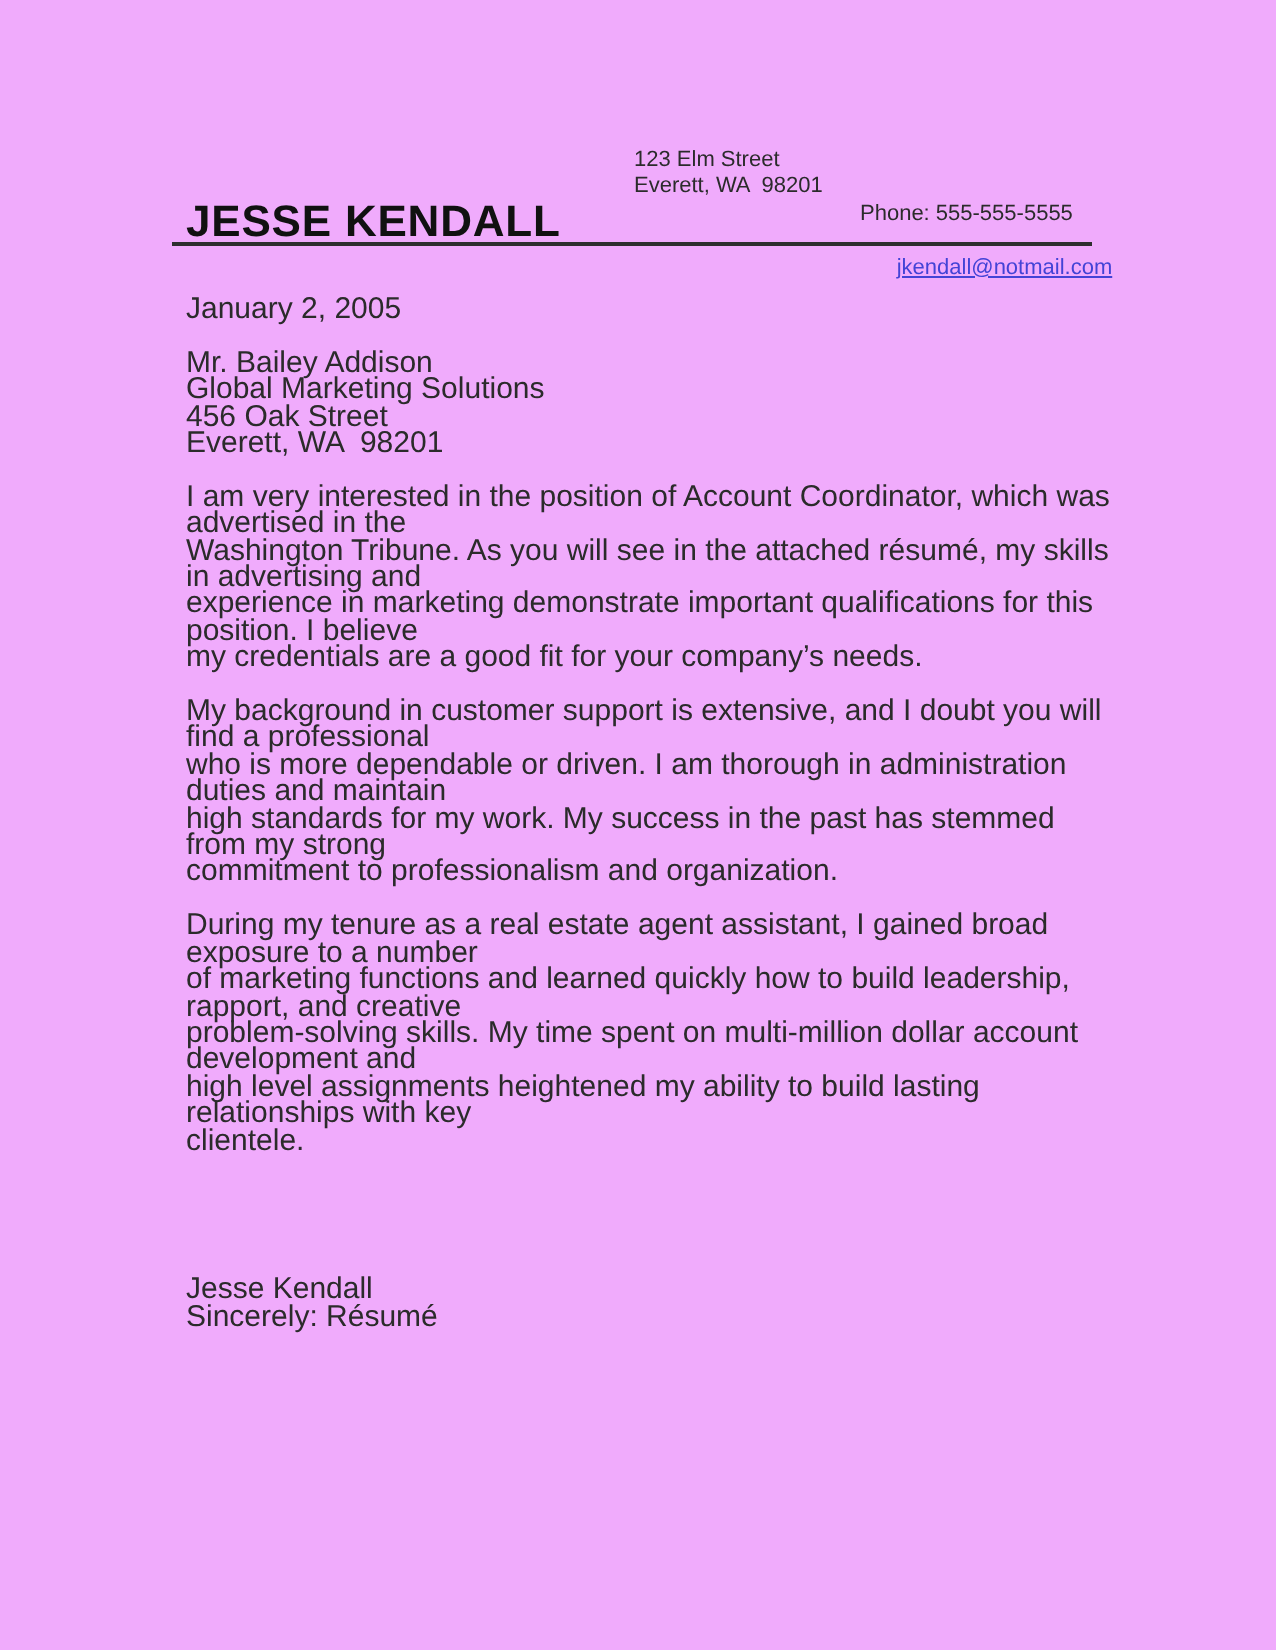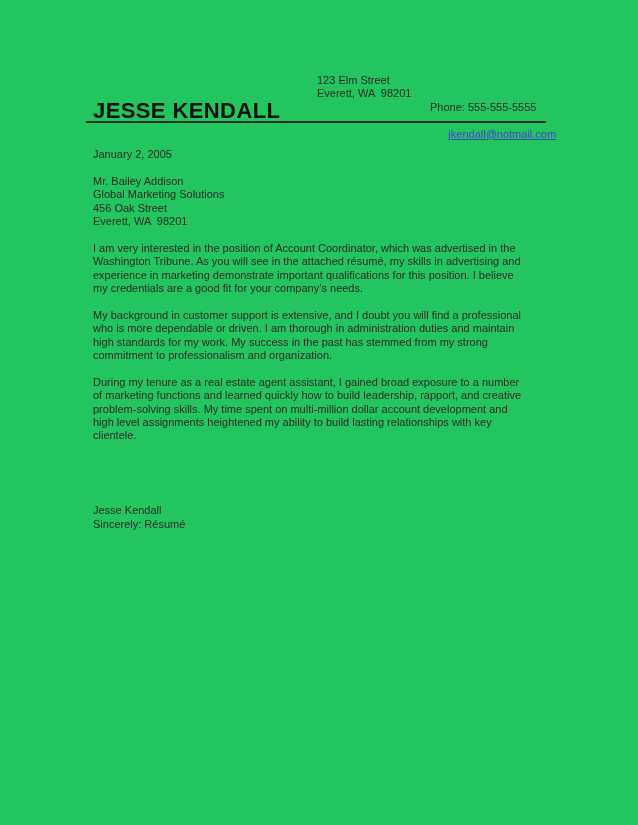--- a/index.html
+++ b/index.html
@@ -6,21 +6,21 @@
   html, body { background: #ffffff; }
   body {
     width: 638px; height: 825px;
     font-family: "Liberation Sans", "DejaVu Sans", sans-serif;
     color: #2b2b2b;
     position: relative;
     overflow: hidden;
   }
   .page {
     position: absolute; inset: 0;
-    background: #22c55e;
+    background: #f0abfc;
   }
   
   .contact-block {
     position: absolute; top: 74px; left: 317px;
     display: flex;
     font-size: 11px; line-height: 13.4px;
   }
   .contact-col-address { width: 113px; white-space: pre-wrap; }
   .contact-col-phone   { white-space: pre-wrap; }
   .email-link {
@@ -37,21 +37,21 @@
   }
   .header-rule {
     position: absolute; top: 121px; left: 86px;
     width: 460px; height: 2px;
     background: #2e2e2e;
   }
   
   .letter-body {
     position: absolute; top: 148px; left: 93px;
     width: 462px;
-    font-size: 11px; line-height: 13.4px;
+    font-size: 15px; line-height: 13.4px;
   }
   .letter-body p {
     margin: 0 0 13.4px 0;
     white-space: pre-wrap;
   }
   .sig-space { height: 48px; }
   .no-gap { margin-bottom: 0 !important; }
 </style>
 </head>
 <body style="color: rgb(43, 43, 43);">

